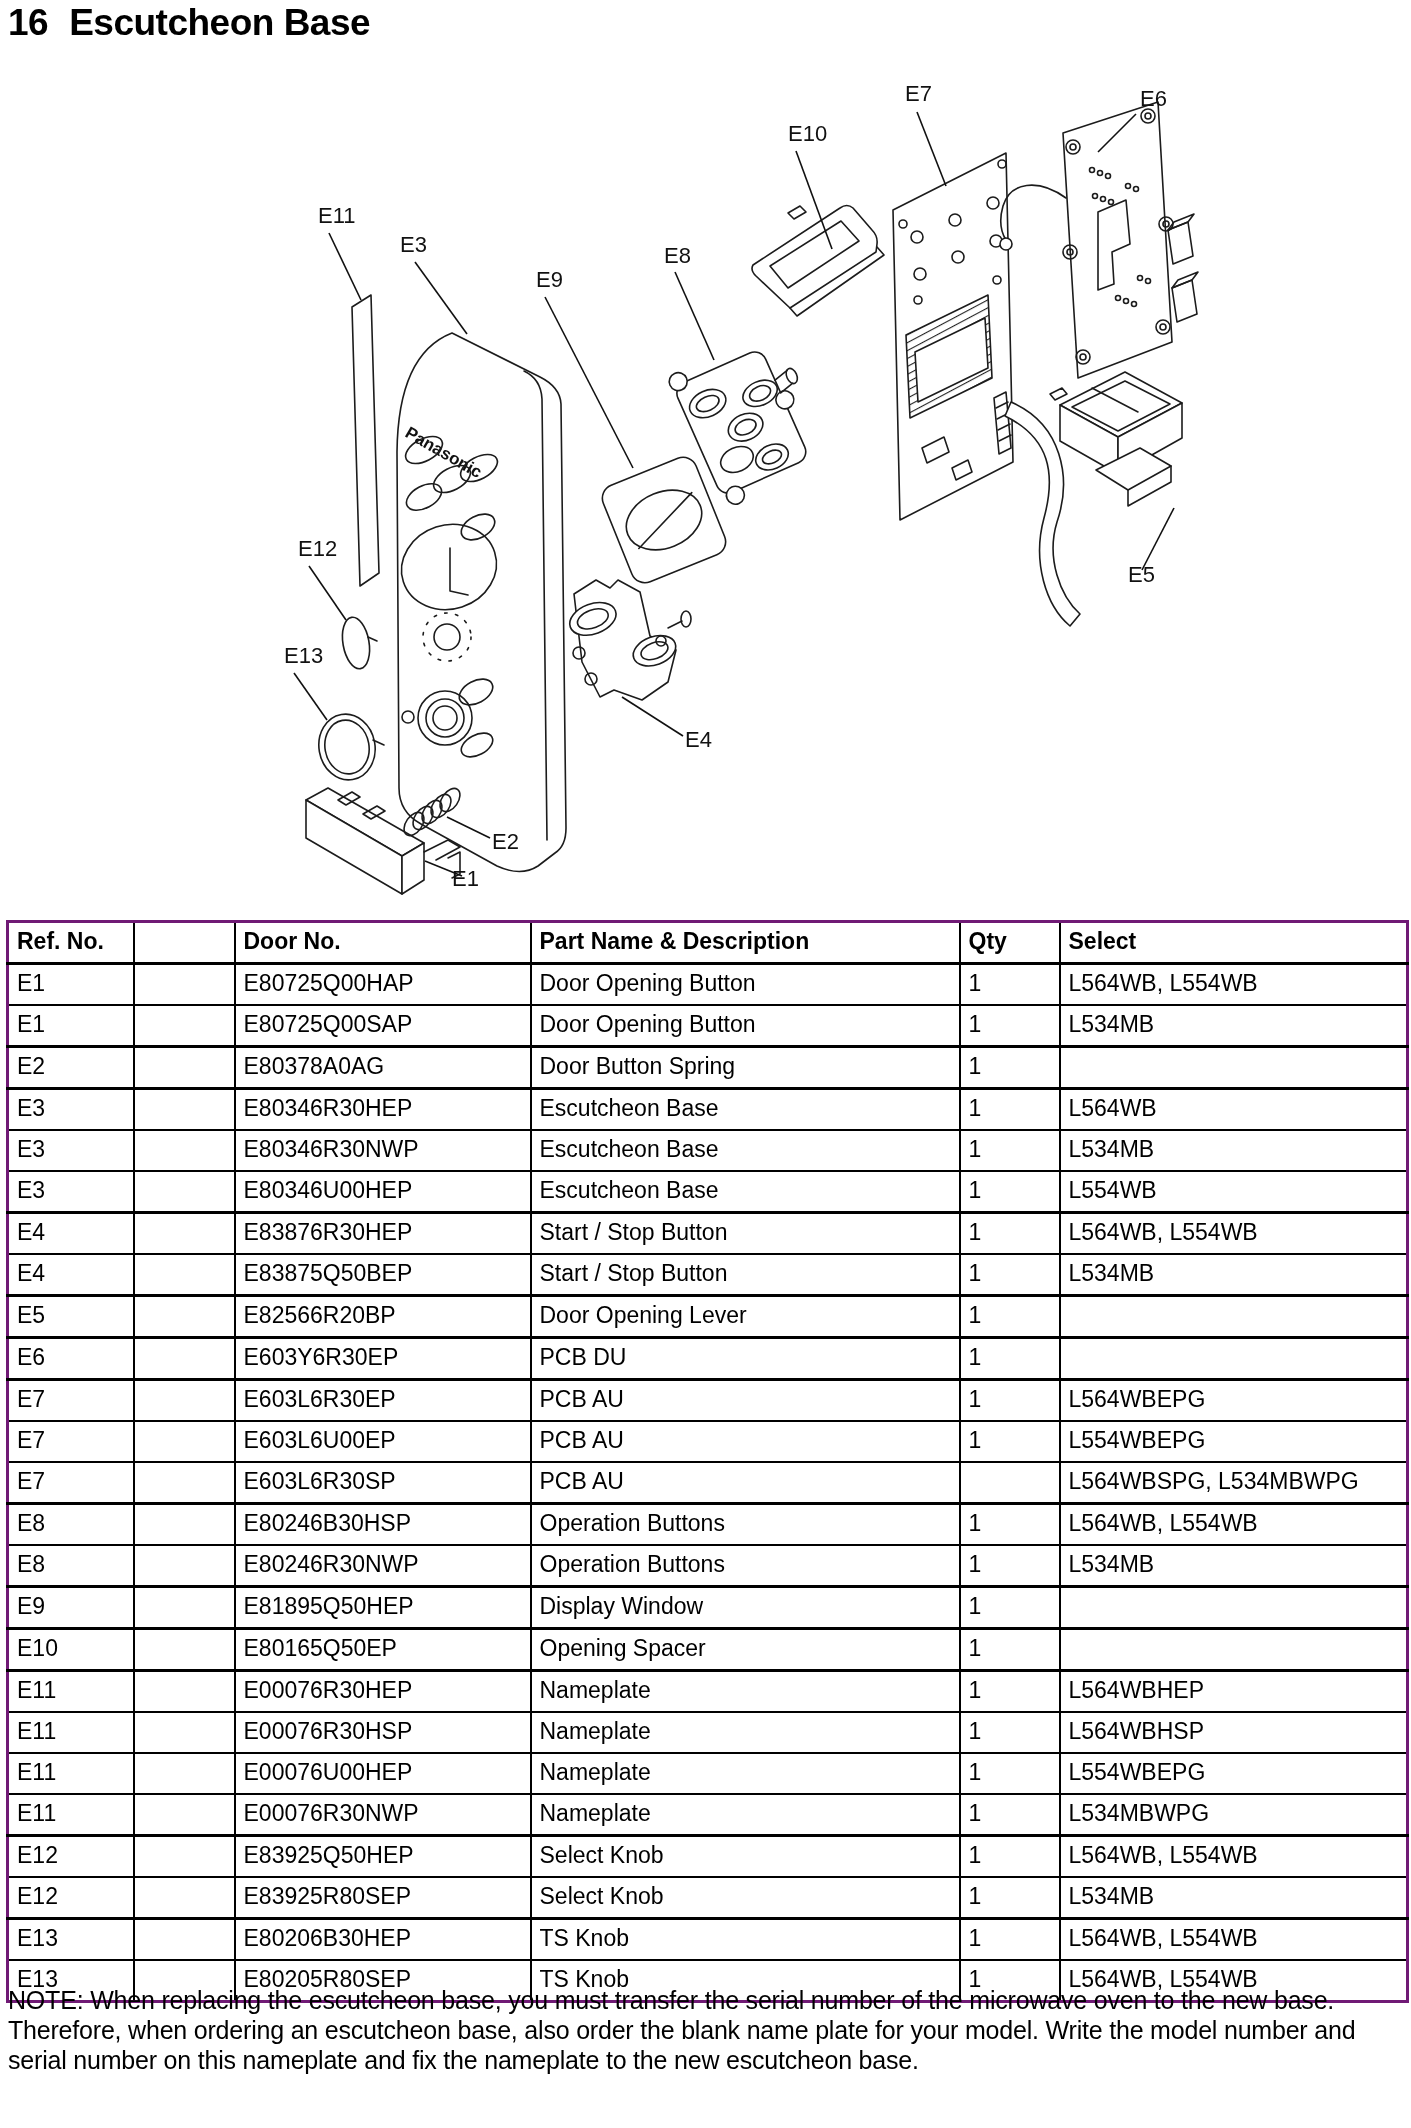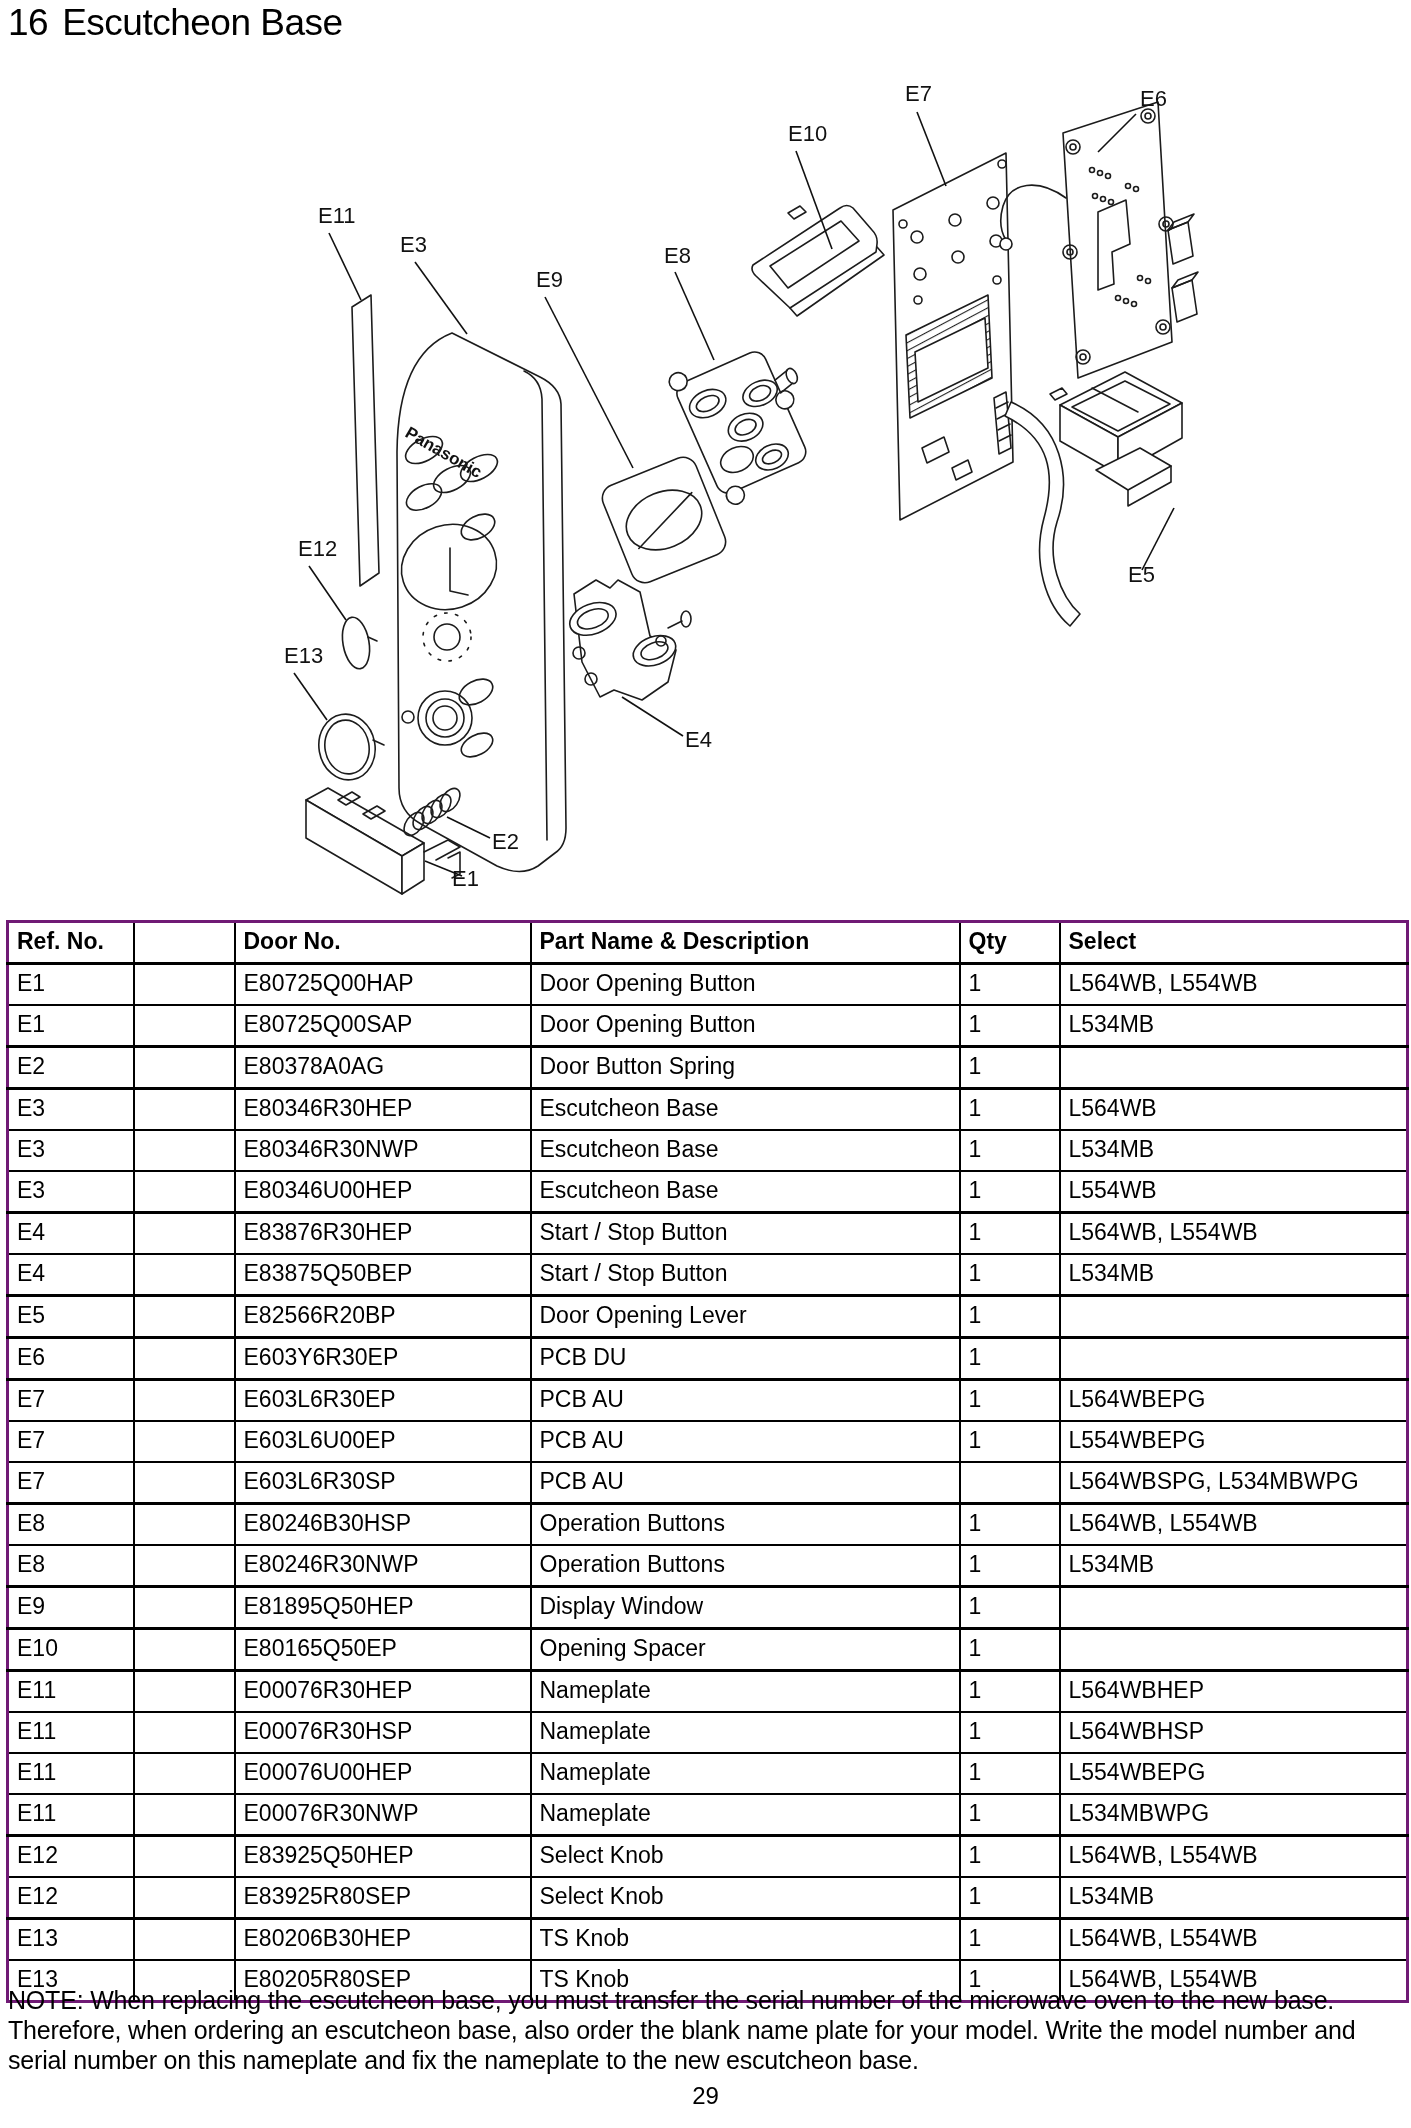--- a/index.html
+++ b/index.html
@@ -1,19 +1,19 @@
 <!DOCTYPE html>
 <html><head>
 <meta charset="utf-8">
 <style>
   html,body{margin:0;padding:0;background:#e8e8e8;}
   .page{position:relative;width:1411px;height:2128px;background:#ffffff;margin:0 auto;
         font-family:"Liberation Sans",sans-serif;color:#000;overflow:hidden;}
-  .title{position:absolute;left:8px;top:2px;display:flex;gap:14px;
-         font-size:37px;font-weight:normal;letter-spacing:-0.5px;}
+  .title{position:absolute;left:8px;top:2px;display:flex;gap:21px;
+         font-size:37px;font-weight:bold;letter-spacing:-0.5px;}
   .diagram-wrap{position:absolute;left:0;top:55px;width:1411px;height:865px;}
   .diagram-wrap svg{display:block;width:1411px;height:865px;}
   .parts-table{position:absolute;left:6px;top:920px;width:1400px;
                border-collapse:collapse;table-layout:fixed;
                border:3px solid #701a75;}
   .parts-table th,.parts-table td{border:2px solid #000;padding:4px 8px 6px 8px;
                font-size:23px;white-space:nowrap;overflow:hidden;text-align:left;
                height:29px;vertical-align:middle;}
   .parts-table th{font-weight:bold;}
   .parts-table tr.group-start td{border-top-width:3px;}
@@ -490,14 +490,13 @@
           <td>E80205R80SEP</td>
           <td>TS Knob</td>
           <td>1</td>
           <td>L564WB, L554WB</td>
         </tr>
       </tbody>
   </table>
 
   <p class="note">NOTE: When replacing the escutcheon base, you must transfer the serial number of the microwave oven to the new base. Therefore, when ordering an escutcheon base, also order the blank name plate for your model. Write the model number and serial number on this nameplate and fix the nameplate to the new escutcheon base.</p>
 
-  <div class="pageno">29</div>
 </div>
 
 </body></html>

